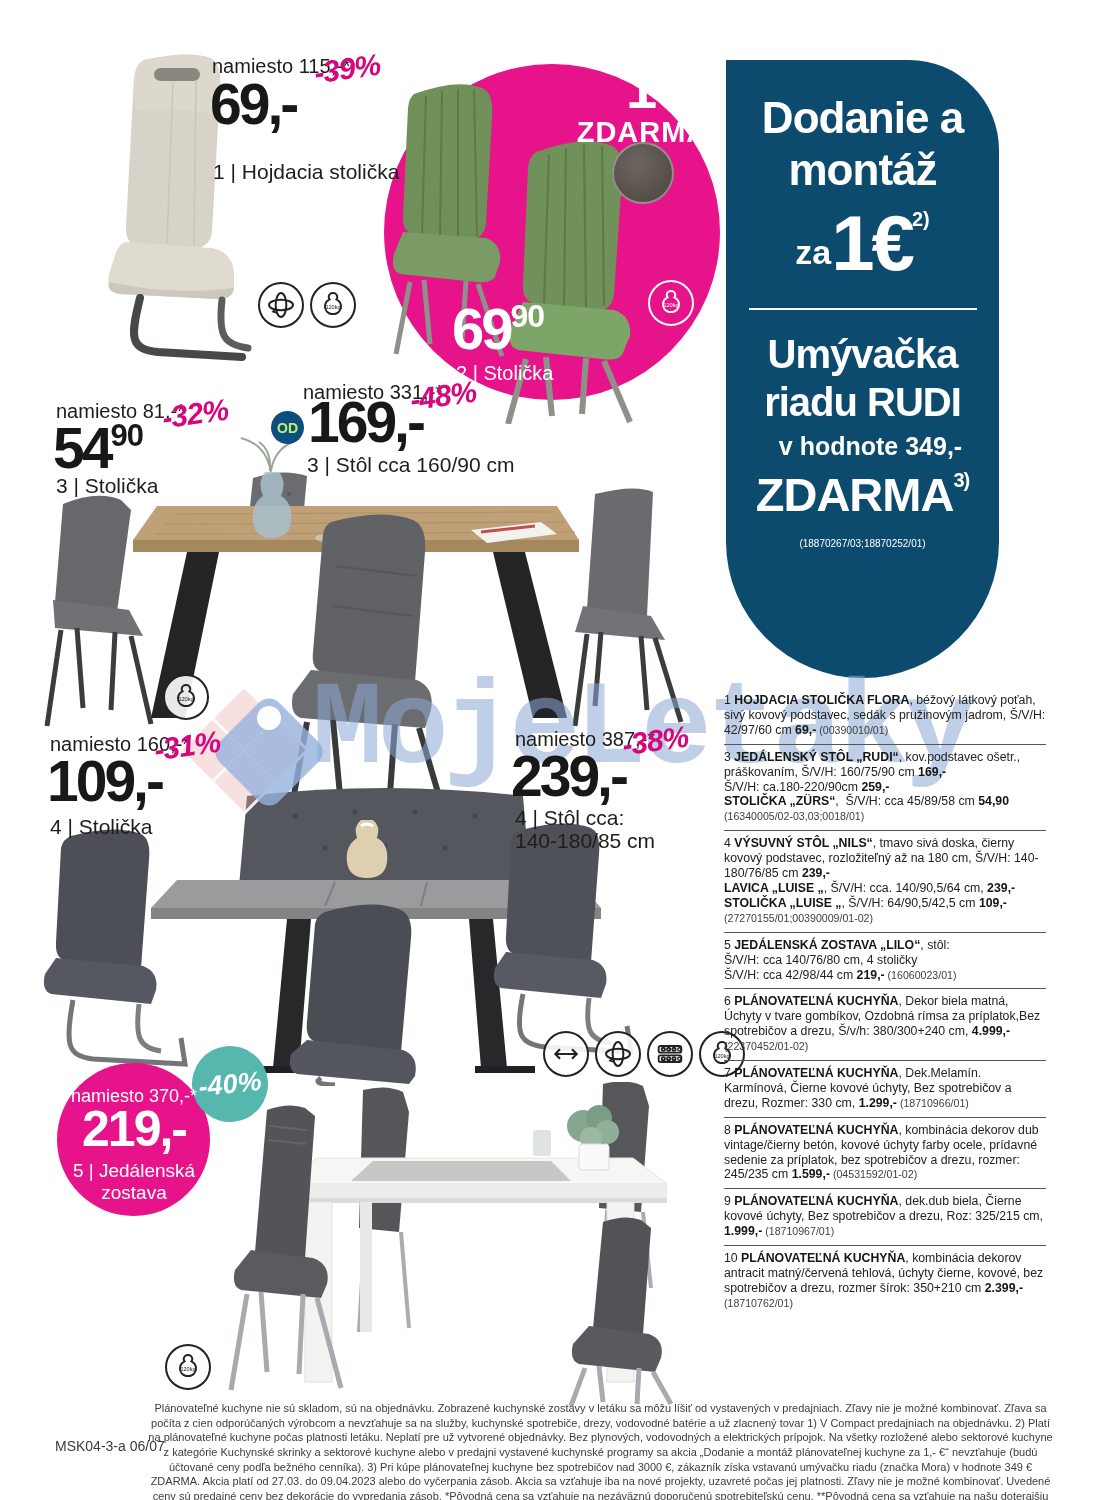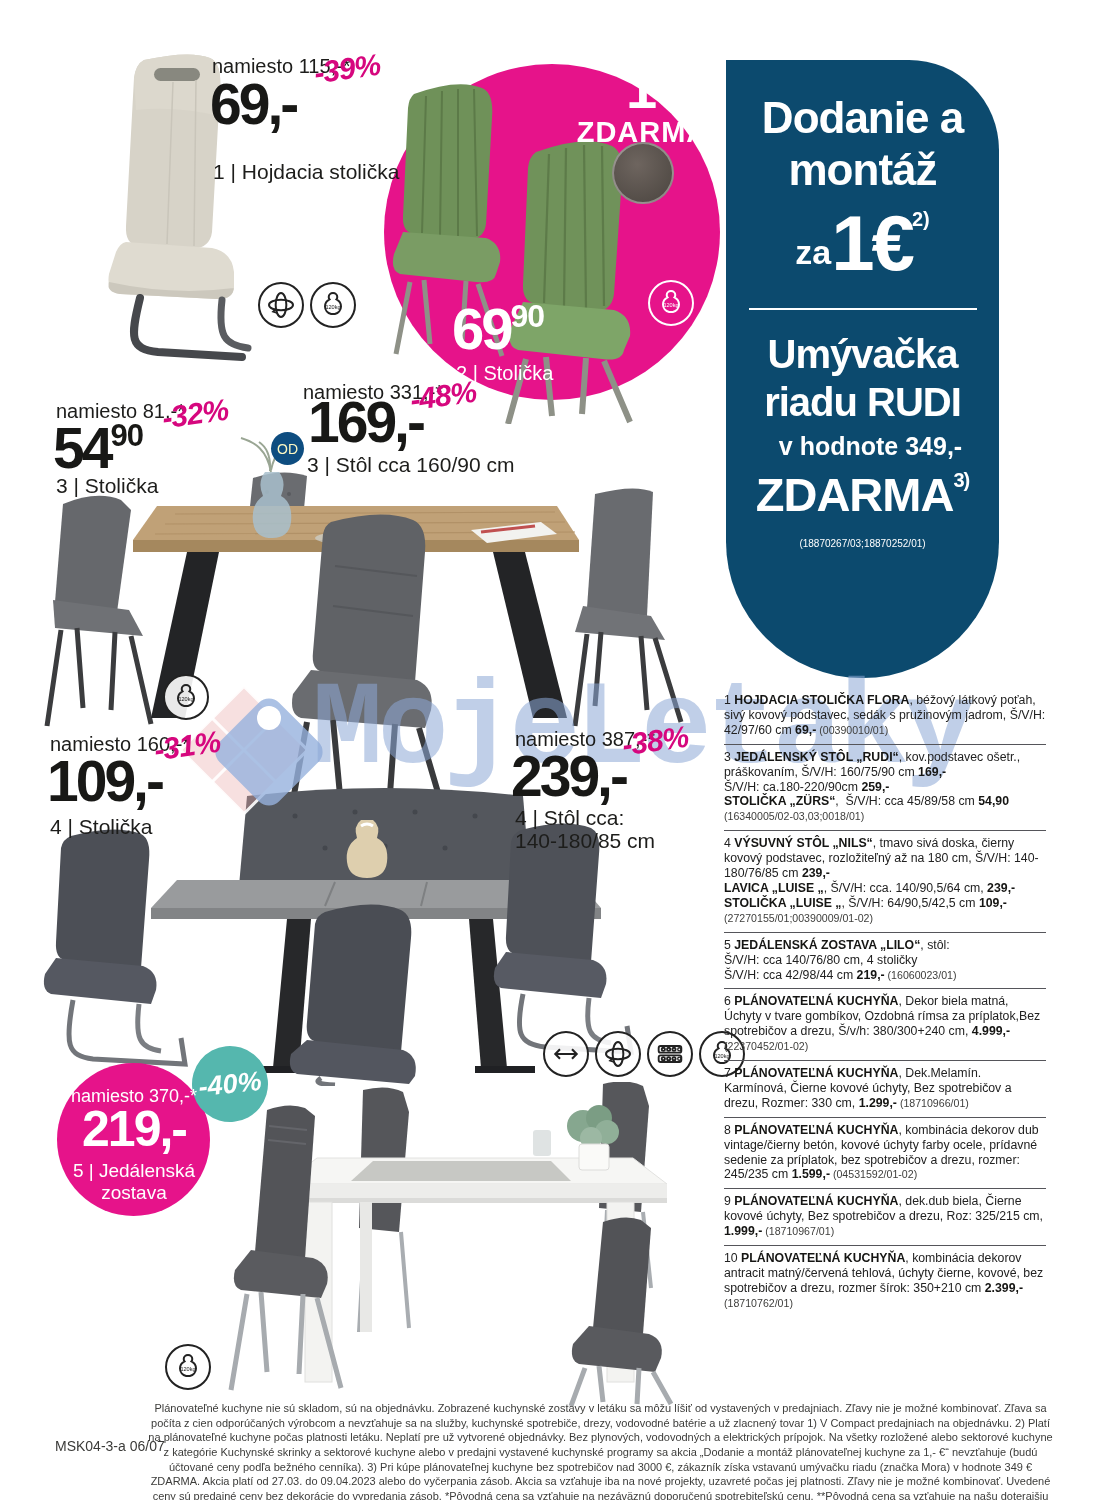--- a/index.html
+++ b/index.html
@@ -42,22 +42,22 @@
   .p-sup{font-size:20px;font-weight:700;vertical-align:44px;}
   .p-note{font-size:21px;font-weight:700;margin-top:2px;}
   .p-div{width:228px;margin:26px auto 0;border-top:2px solid #fff;}
   .p-l3{font-size:40px;font-weight:800;line-height:1.2;margin-top:20px;letter-spacing:-1px;}
   .p-val{font-size:25px;font-weight:700;margin-top:6px;padding-left:16px;}
   .p-free{font-size:47px;font-weight:800;margin-top:6px;letter-spacing:-1px;}
   .p-fsup{font-size:20px;font-weight:700;vertical-align:24px;}
   .p-code{font-size:10px;font-weight:400;margin-top:16px;}
 
   
-  .odbadge{left:271px;top:432px;width:33px;height:33px;border-radius:50%;
-           background:#0e4d80;color:#fef9c3;font-size:14px;font-weight:400;
+  .odbadge{left:271px;top:411px;width:33px;height:33px;border-radius:50%;
+           background:#0e4d80;color:#bef264;font-size:14px;font-weight:700;
            display:flex;align-items:center;justify-content:center;z-index:4;}
 
   
   .circleE{left:57px;top:1063px;width:153px;height:153px;border-radius:50%;
            background:#e6138a;z-index:2;}
   .circleT{left:192px;top:1046px;width:76px;height:76px;border-radius:50%;
            background:#55b7ae;z-index:3;display:flex;align-items:center;
            justify-content:center;color:#fff;font-size:27px;font-weight:800;
            font-style:italic;transform:rotate(-6deg);}
   .wasE{left:58px;top:1086px;width:152px;text-align:center;color:#fff;

